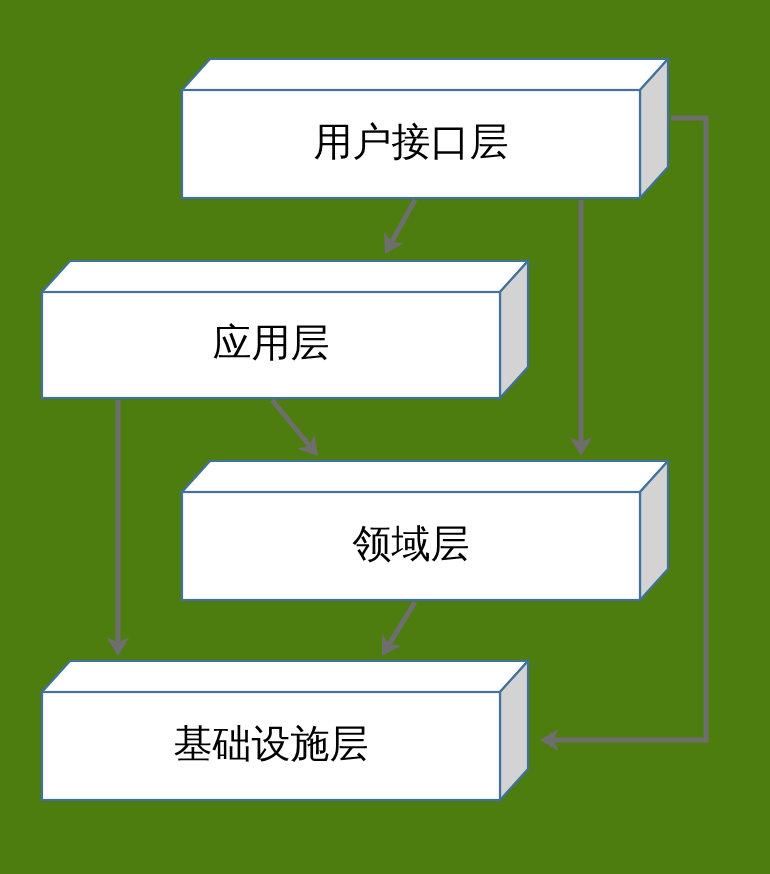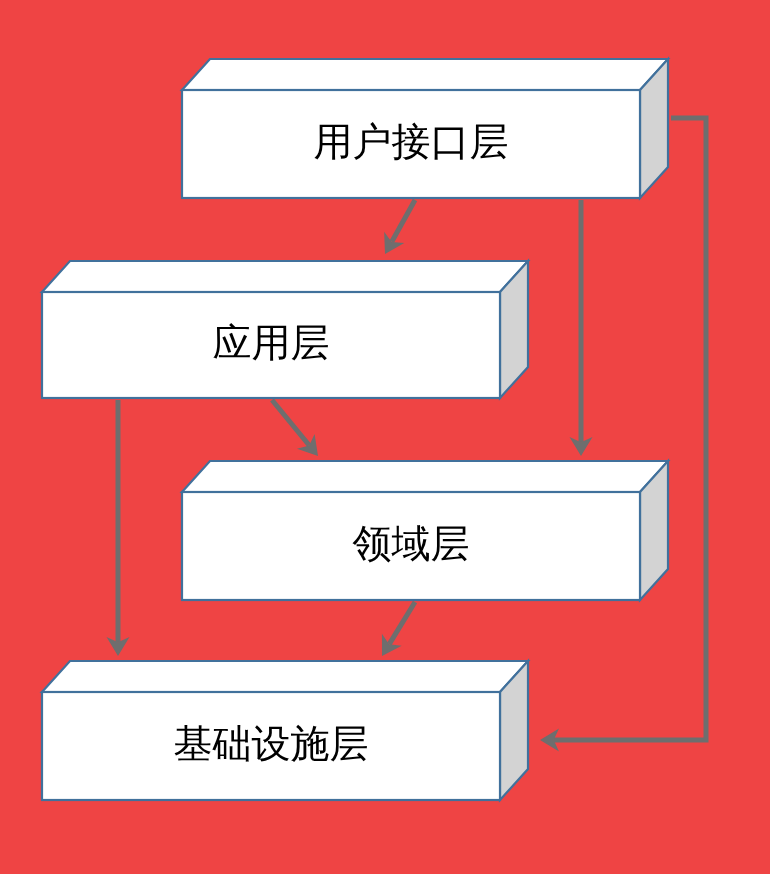--- a/index.html
+++ b/index.html
@@ -11,21 +11,21 @@
   body {
     width: 770px;
     height: 874px;
     font-family: "Liberation Serif", "DejaVu Serif", serif;
     overflow: hidden;
   }
   #diagram-root {
     position: relative;
     width: 770px;
     height: 874px;
-    background: #ef4444;
+    background: #4d7c0f;
   }
   svg#diagram-svg {
     display: block;
     width: 770px;
     height: 874px;
   }
   .box-front {
     fill: #ffffff;
   }
   .box-top {

